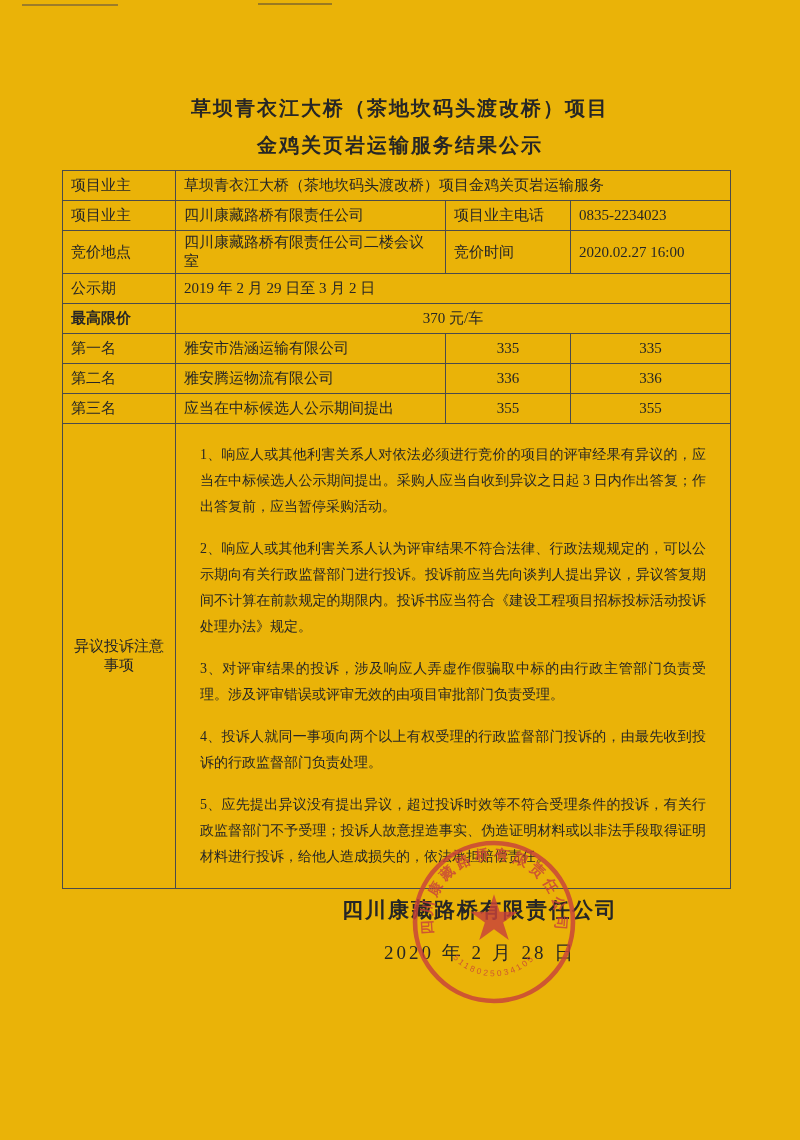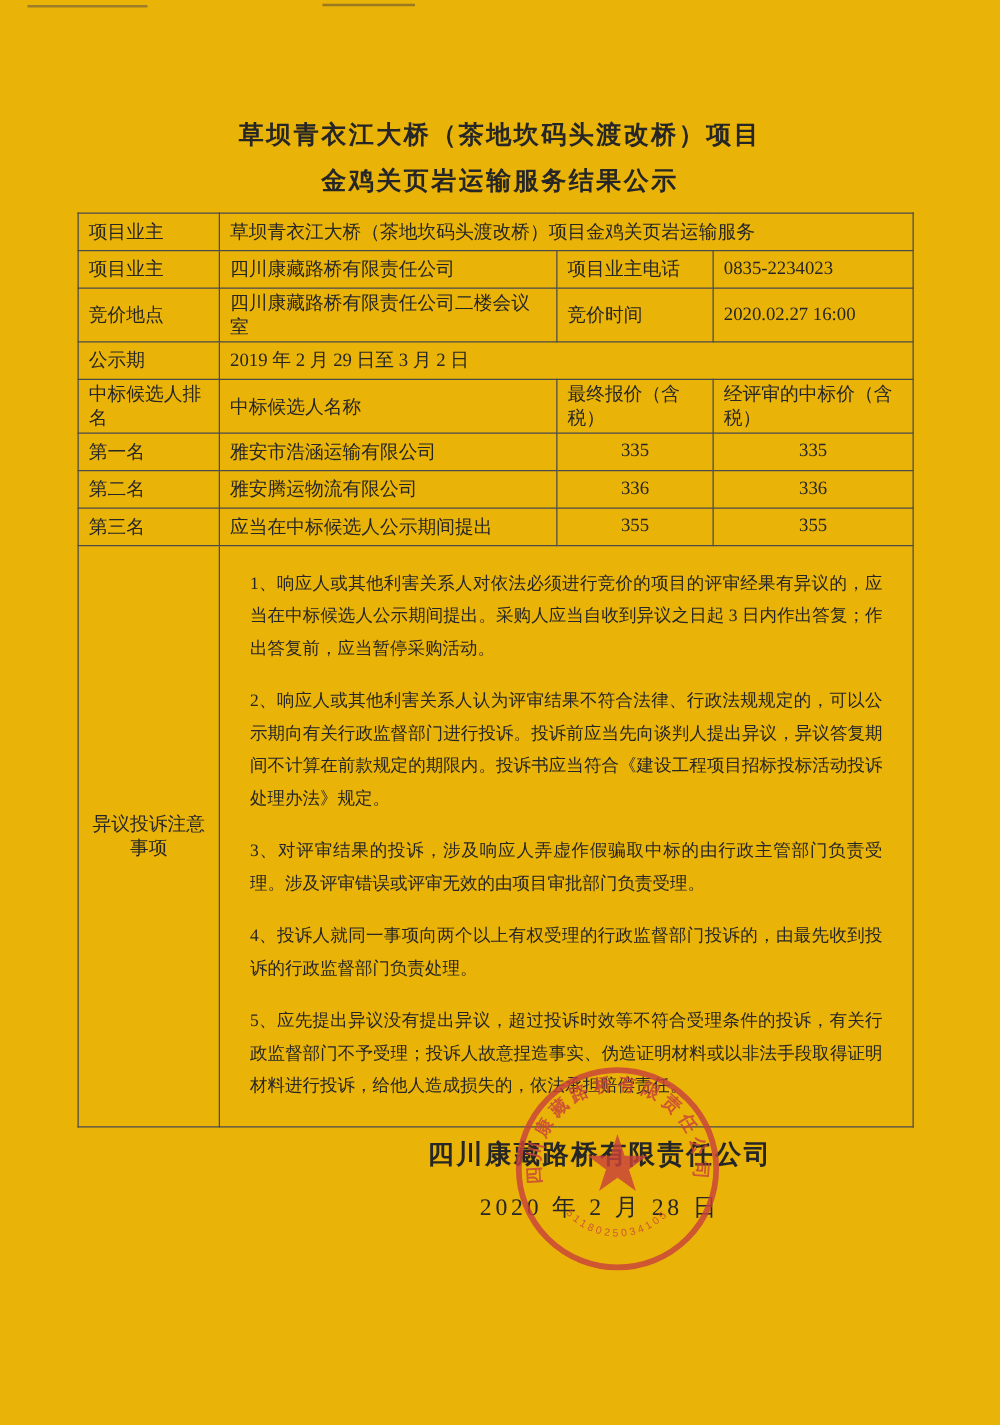--- a/index.html
+++ b/index.html
@@ -105,27 +105,25 @@
       <td class="small">四川康藏路桥有限责任公司二楼会议室</td>
       <td>竞价时间</td>
       <td>2020.02.27  16:00</td>
     </tr>
 
     <tr class="r-simple">
       <td>公示期</td>
       <td colspan="3">2019 年 2 月 29 日至 3 月 2 日</td>
     </tr>
 
+    <tr class="r-simple">
+      <td class="bold">最高限价</td>
+      <td colspan="3" class="center">370 元/车</td>
+    </tr>
 
-    <tr class="r-simple">
-      <td class="small">中标候选人排名</td>
-      <td>中标候选人名称</td>
-      <td class="small">最终报价（含税）</td>
-      <td class="small">经评审的中标价（含税）</td>
-    </tr>
 
     <tr class="r-simple">
       <td>第一名</td>
       <td>雅安市浩涵运输有限公司</td>
       <td class="center">335</td>
       <td class="center">335</td>
     </tr>
 
     <tr class="r-simple">
       <td>第二名</td>

